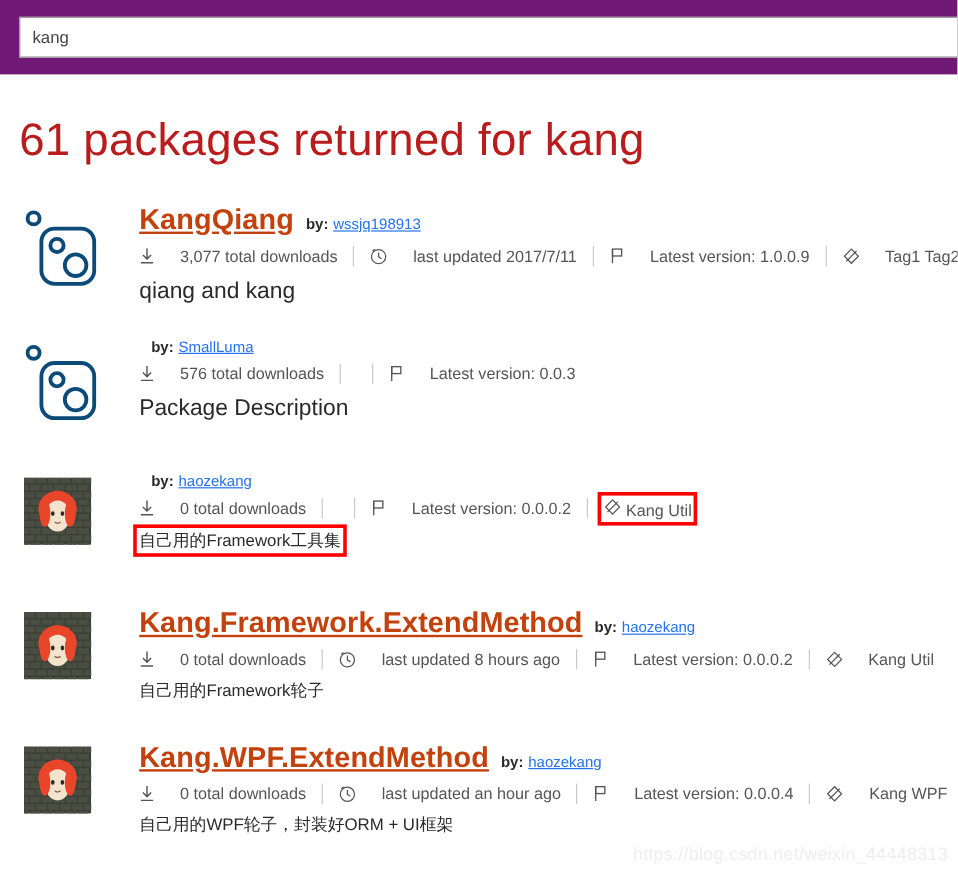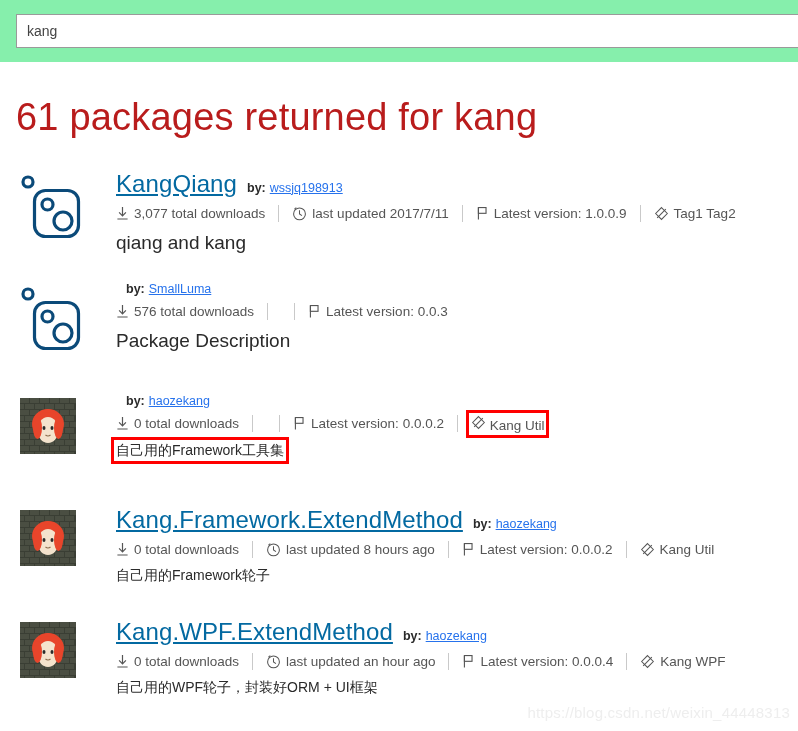--- a/index.html
+++ b/index.html
@@ -11,21 +11,21 @@
     height: 731px;
     background: #ffffff;
     font-family: "Liberation Sans", sans-serif;
     color: #333333;
     overflow: hidden;
     position: relative;
   }
 
   
   .search-header {
-    background: #86efac;
+    background: #701a75;
     height: 62px;
     box-sizing: border-box;
     padding: 14px 0 14px 16px;
     display: flex;
     align-items: center;
   }
   .search-input {
     flex: 1 1 auto;
     height: 34px;
     border: 1px solid #9a9a9a;
@@ -83,22 +83,22 @@
     padding-top: 0px;
   }
 
   .pkg-title-line {
     display: flex;
     align-items: baseline;
     white-space: nowrap;
   }
   .pkg-title {
     font-size: 24px;
-    font-weight: 400;
-    color: #0369a1;
+    font-weight: 700;
+    color: #c2410c;
     line-height: 1.2;
     letter-spacing: 0.1px;
   }
   .pkg-by {
     font-size: 12.5px;
     font-weight: bold;
     color: #2a2a2a;
     margin-left: 10px;
   }
   .pkg-author {
@@ -111,21 +111,21 @@
     display: flex;
     align-items: center;
     margin-top: 7px;
     font-size: 13.5px;
     color: #555555;
     white-space: nowrap;
   }
   .meta-item {
     display: flex;
     align-items: center;
-    gap: 5px;
+    gap: 21px;
   }
   .meta-sep {
     width: 1px;
     height: 17px;
     background: #c9c9c9;
     margin: 0 13px;
     flex: 0 0 1px;
   }
   .meta-icon {
     display: inline-block;

